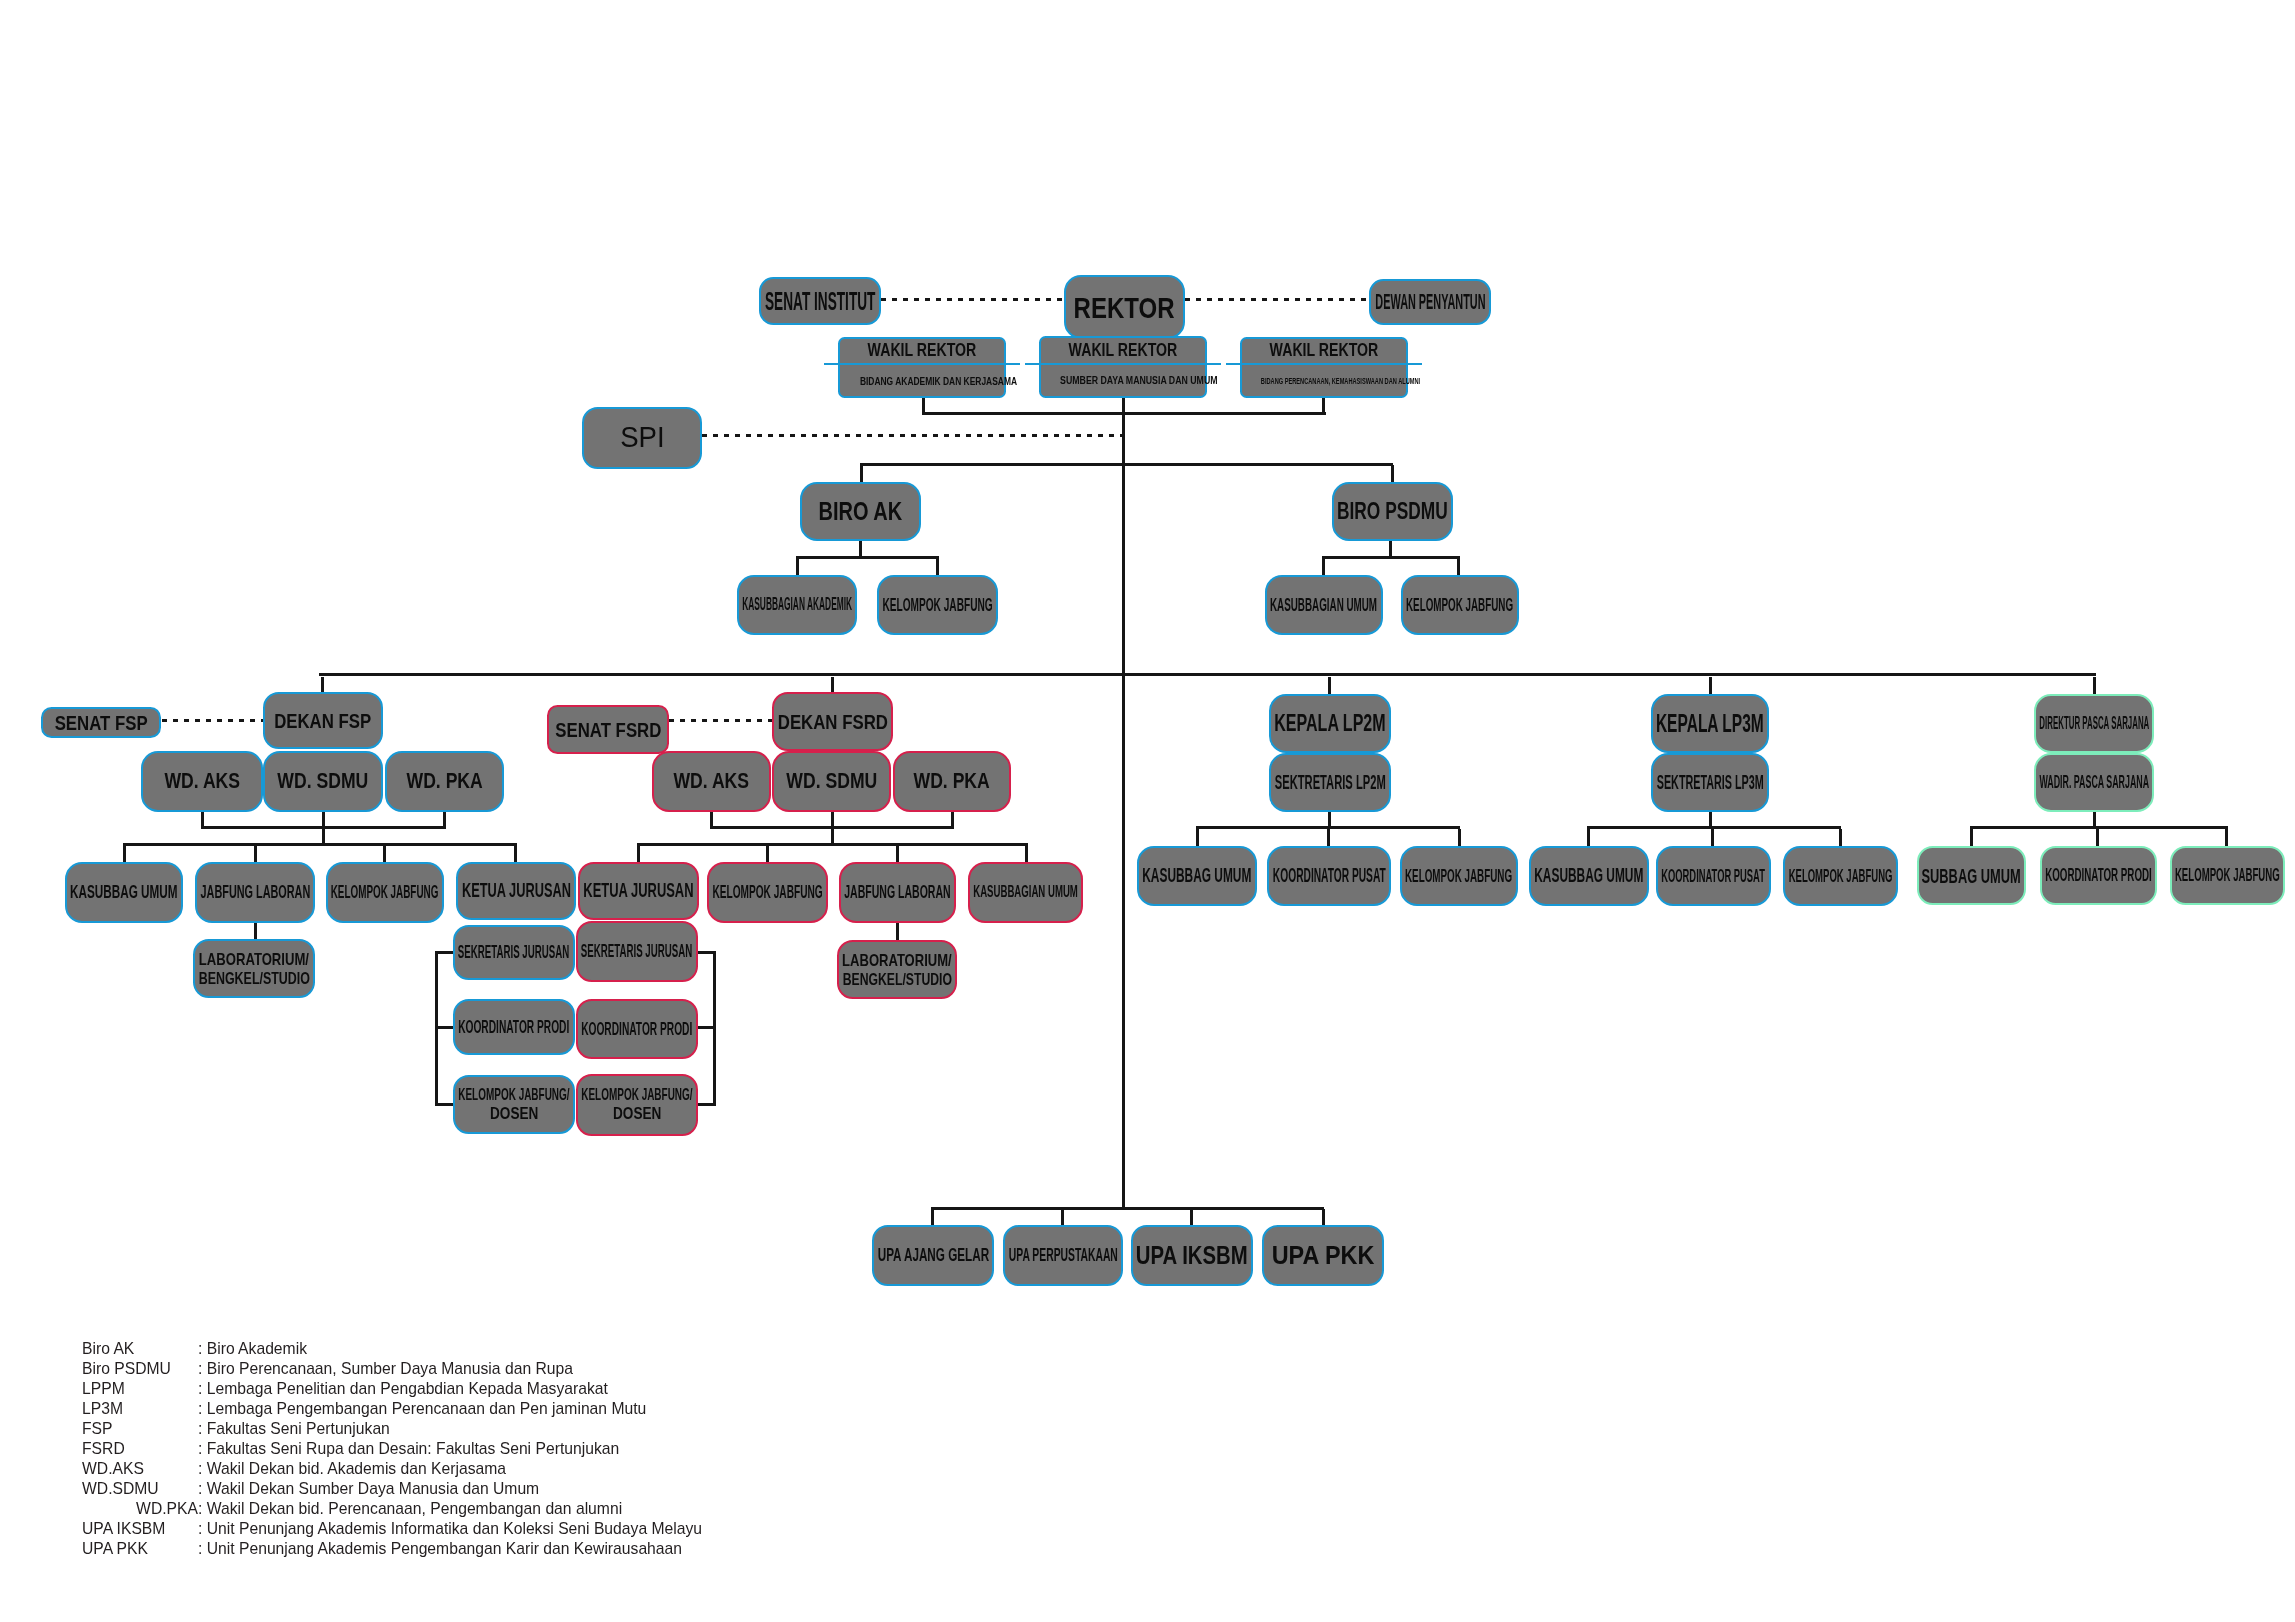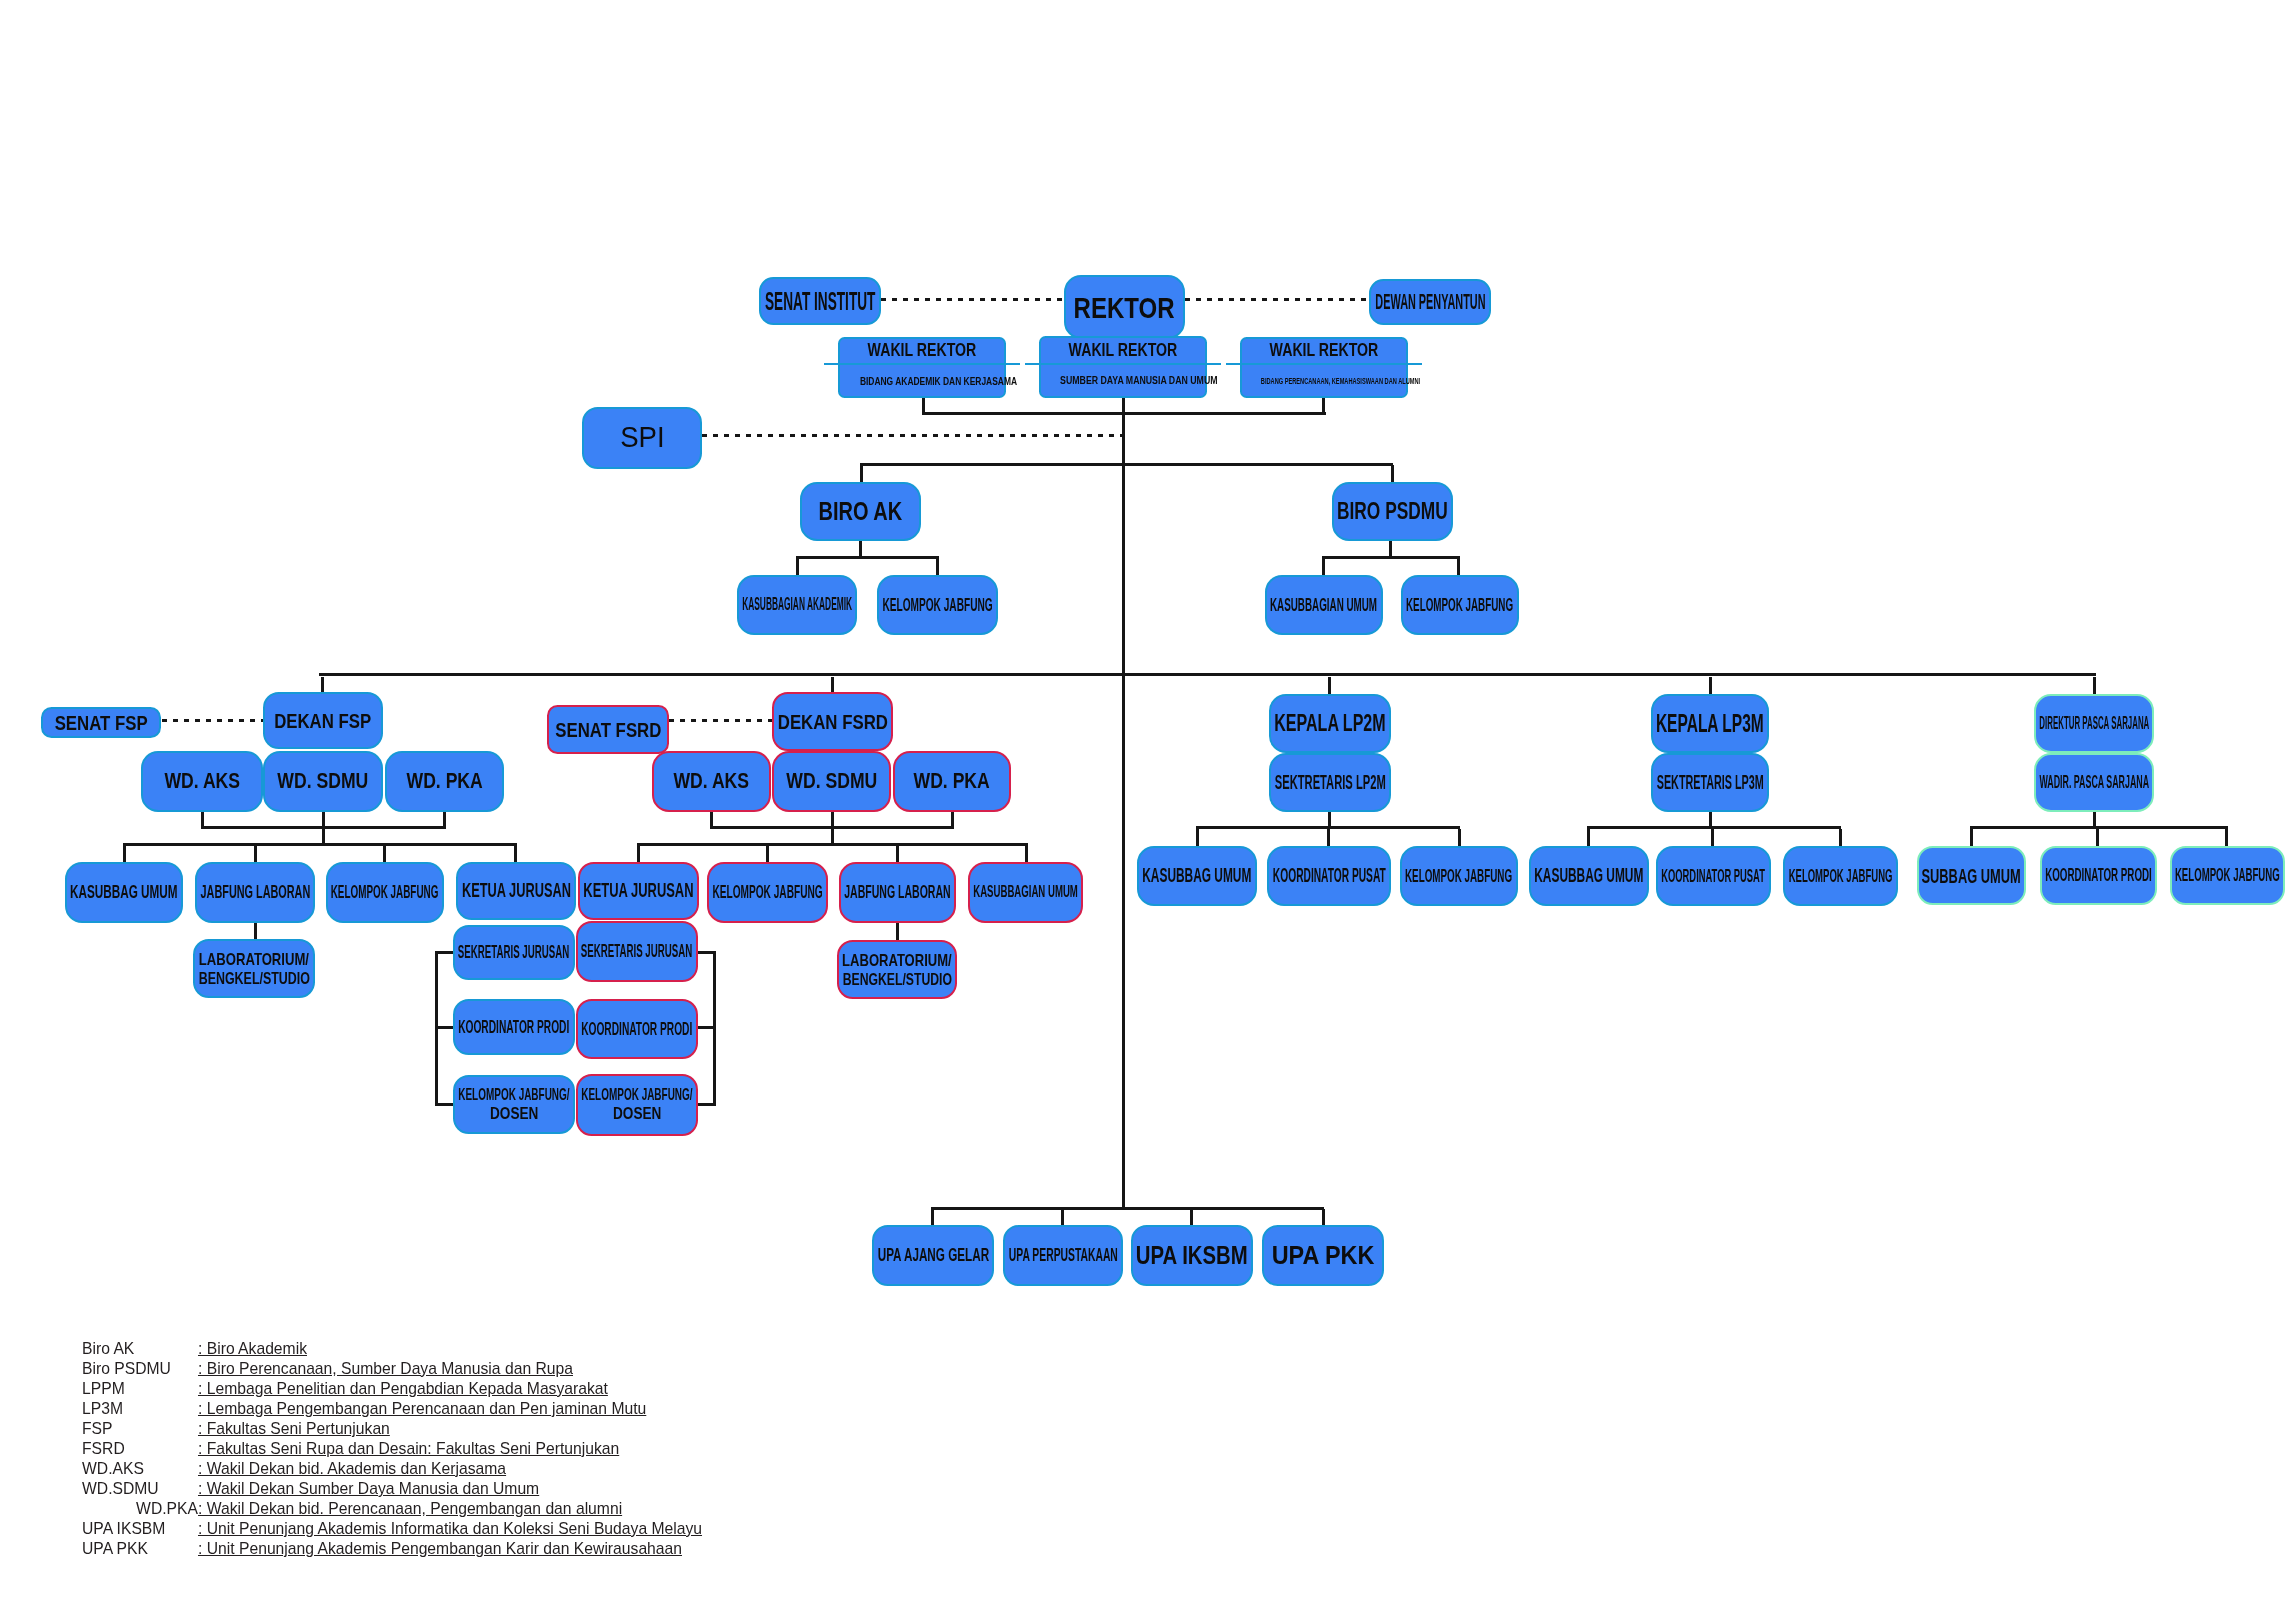--- a/index.html
+++ b/index.html
@@ -4,31 +4,31 @@
 <style>
   html,body{margin:0;padding:0;background:#ffffff;}
   .canvas{
     position:relative;width:2295px;height:1622px;background:#ffffff;overflow:hidden;
     font-family:"Liberation Sans","DejaVu Sans",sans-serif;
   }
   .edge{position:absolute;z-index:1;}
   .edge-solid{background:#161616;}
   .edge-dash{height:3.3px;background:repeating-linear-gradient(90deg,#161616 0 5.2px,transparent 5.2px 11px);}
   .node{
-    position:absolute;box-sizing:border-box;background:#3b82f6;border:2.6px solid #1799d6;
+    position:absolute;box-sizing:border-box;background:#737373;border:2.6px solid #1799d6;
     display:flex;flex-direction:column;align-items:center;justify-content:center;
     z-index:2;color:#0d0d0d;font-weight:700;text-align:center;
   }
   .lbl{display:inline-block;white-space:nowrap;line-height:1.1;}
   .cellT{flex:44 0 0;display:flex;align-items:center;justify-content:center;width:100%;}
   .cellS{flex:56 0 0;display:flex;align-items:center;justify-content:center;width:100%;border-top:2.6px solid;padding-left:32px;}
   .legend{position:absolute;z-index:2;color:#231f20;font-weight:400;}
   .legend-row{display:flex;align-items:baseline;}
   .legend-abbr{flex:none;}
-  .legend-desc{flex:none;text-decoration:underline;}
+  .legend-desc{flex:none;}
 </style>
 </head>
 <body>
 
 <div class="canvas">
   <div id="edges-layer">
       <div class="edge edge-solid" style="left: 923px; top: 412px; width: 403px; height: 2.6px;"></div>
       <div class="edge edge-solid" style="left: 922px; top: 398px; width: 2.6px; height: 17px;"></div>
       <div class="edge edge-solid" style="left: 1322px; top: 398px; width: 2.6px; height: 17px;"></div>
       <div class="edge edge-solid" style="left: 1122px; top: 339px; width: 2.6px; height: 870px;"></div>

